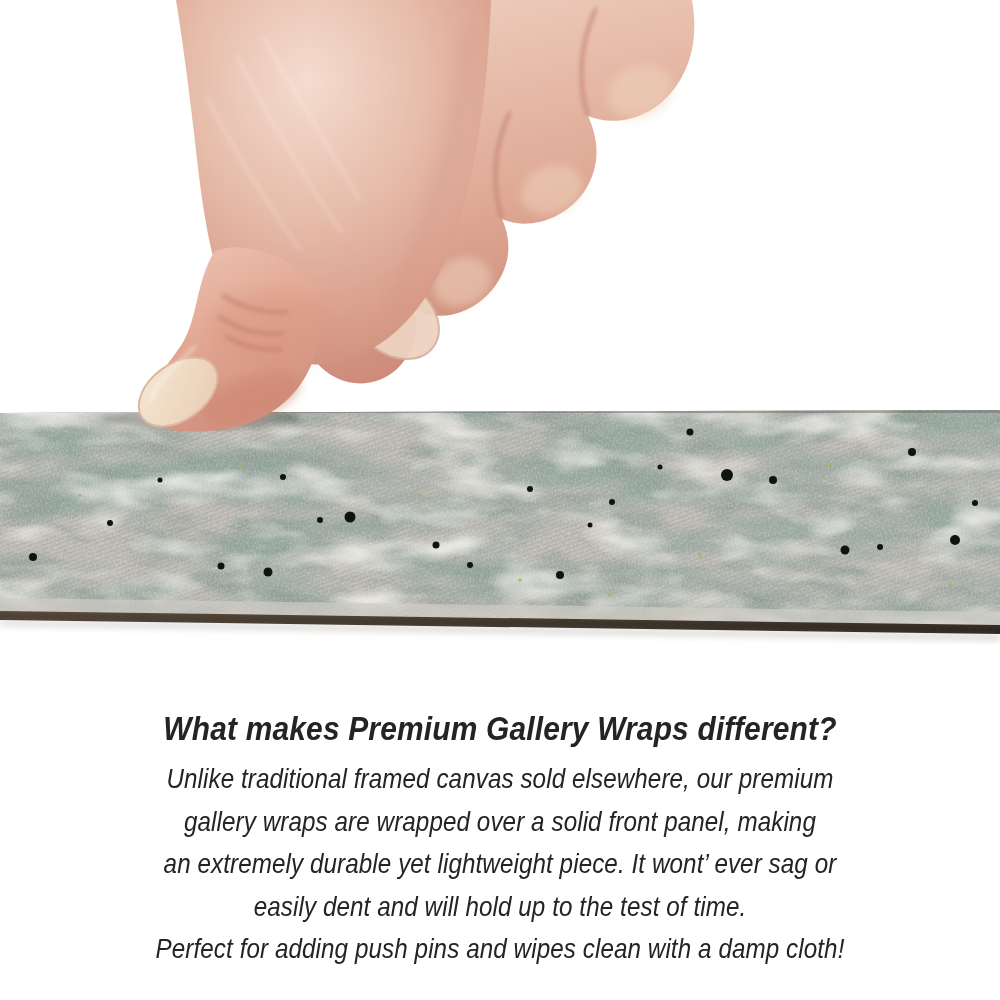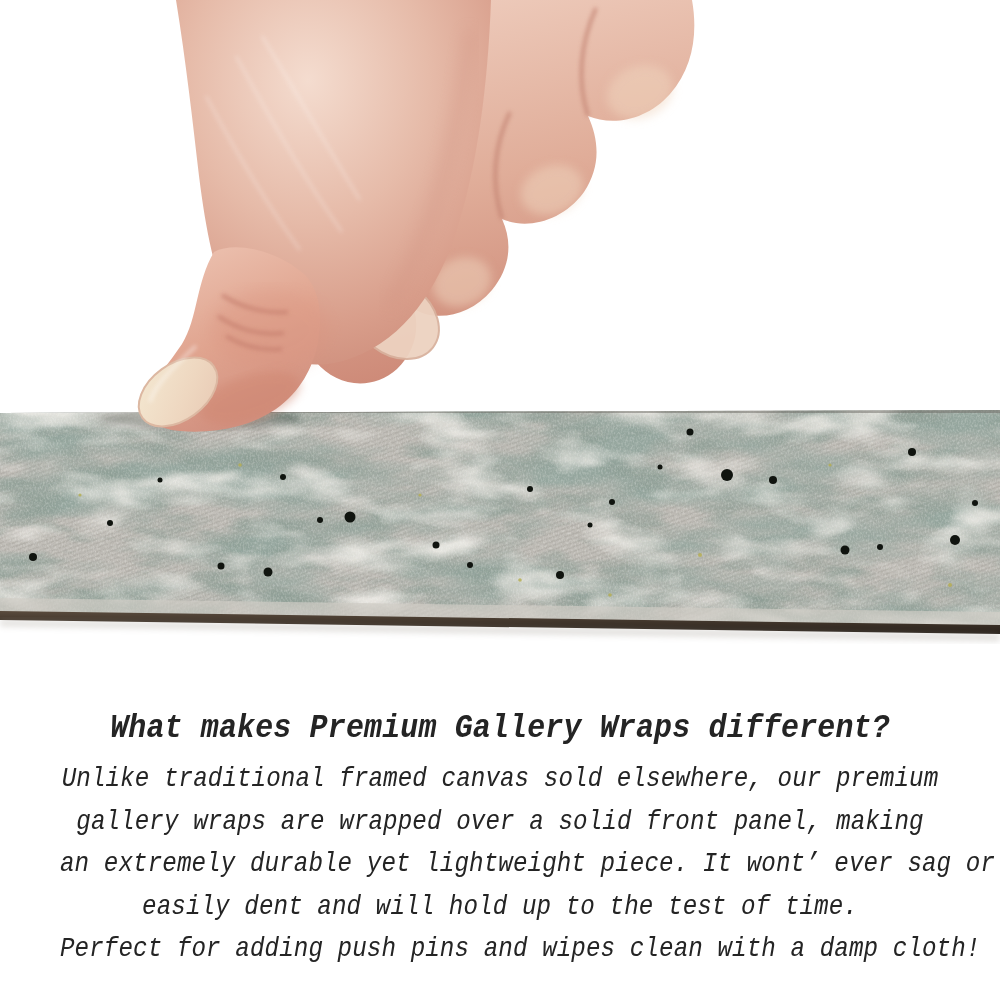--- a/index.html
+++ b/index.html
@@ -1,17 +1,17 @@
 <!DOCTYPE html>
 <html><head>
 <meta charset="utf-8">
 <style>
   html,body{margin:0;padding:0;background:#fff;}
   .page{position:relative;width:1000px;height:1000px;background:#ffffff;overflow:hidden;
-        font-family:Liberation Mono, monospace;}
+        font-family:Liberation Sans, sans-serif;}
   .photo{position:absolute;inset:0;}
   .strip-svg{position:absolute;left:0;top:405px;width:1000px;height:250px;display:block;}
   .hand-svg{position:absolute;left:0;top:0;width:1000px;height:470px;display:block;z-index:2;}
   .copy{position:absolute;left:0;right:0;top:706px;text-align:center;color:#242424;
         font-style:italic;transform:scaleX(.88);transform-origin:50% 0;z-index:3;}
   .copy h1{margin:0 0 8px 0;font-size:34px;font-weight:600;line-height:44px;letter-spacing:.2px;}
   .copy p{margin:0;font-size:27.5px;font-weight:400;line-height:42.5px;white-space:nowrap;letter-spacing:.1px;}
 </style>
 </head>
 <body>

